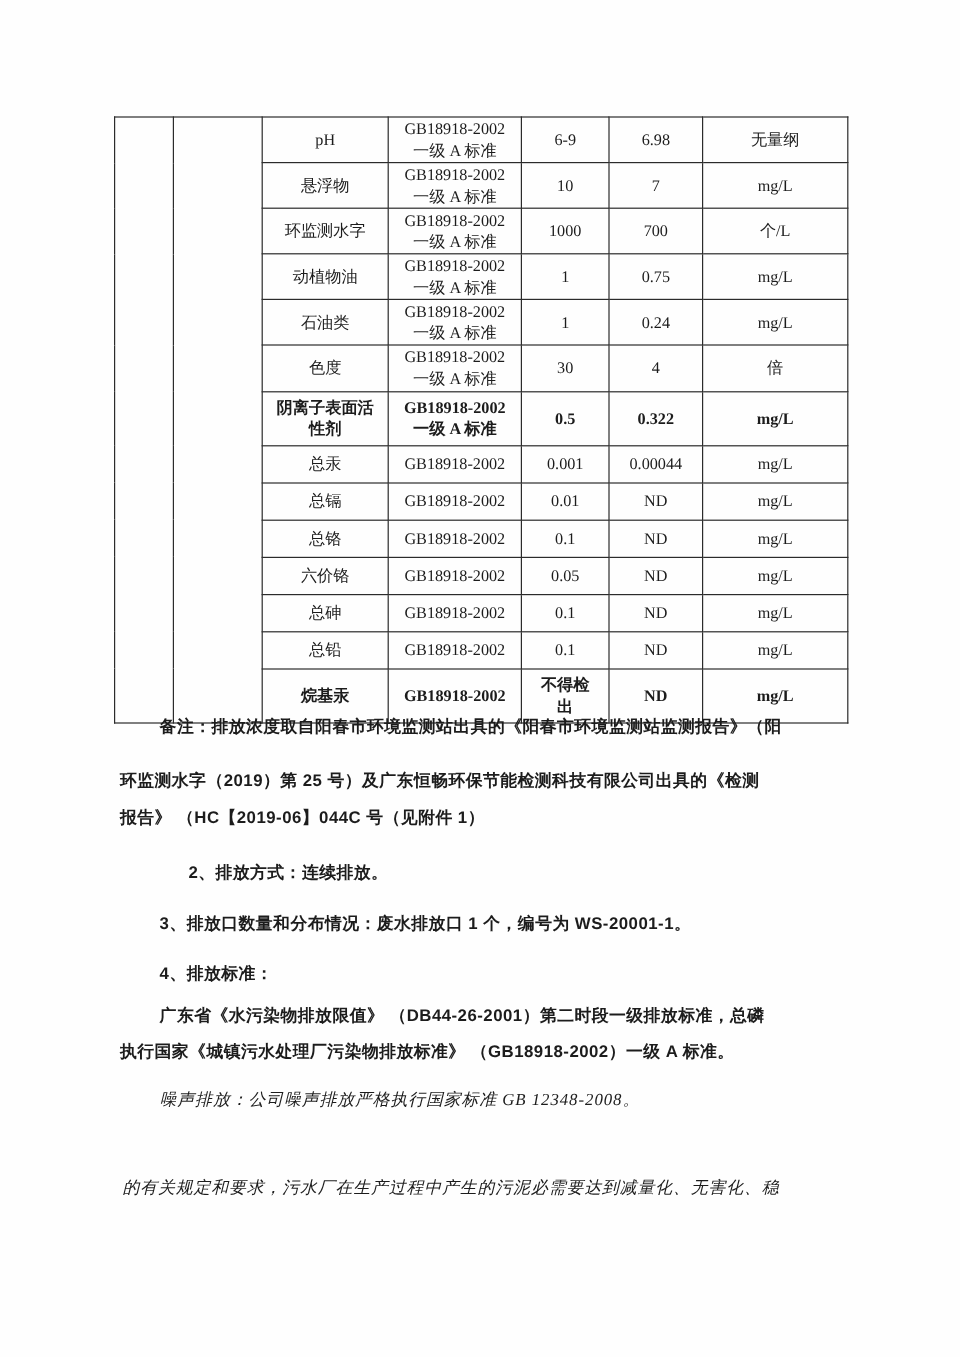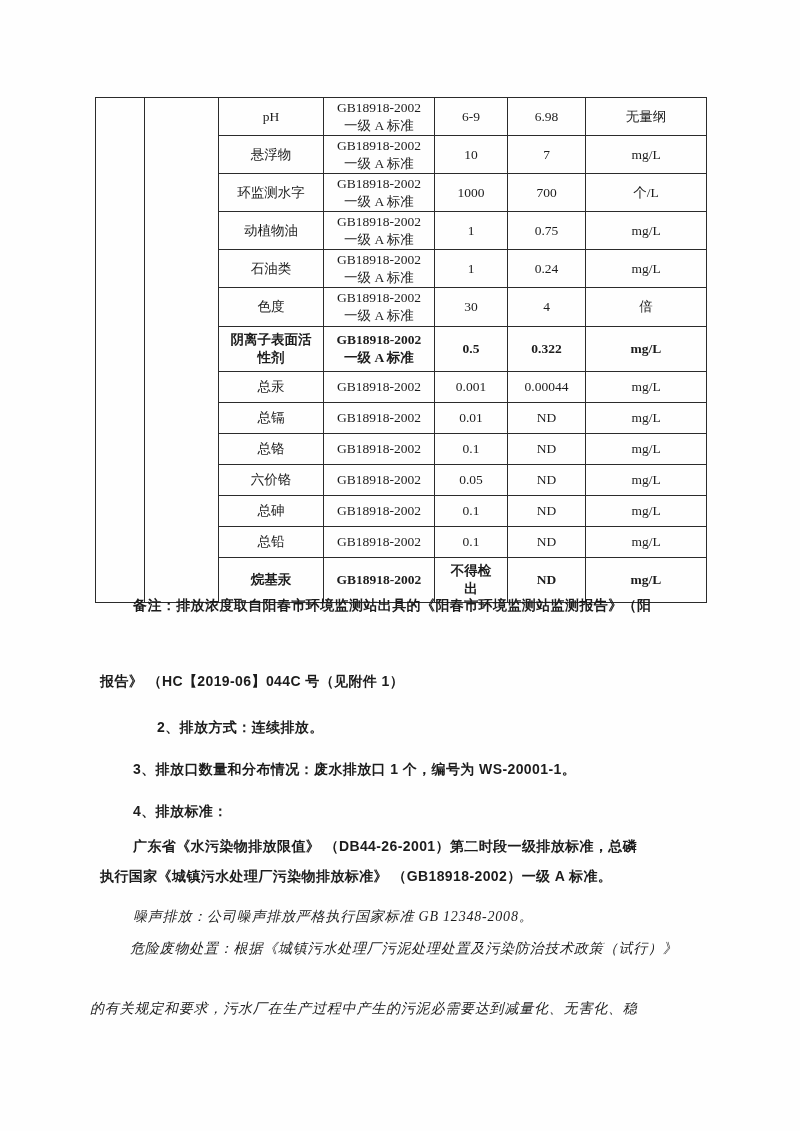--- a/index.html
+++ b/index.html
@@ -173,23 +173,23 @@
         <td>烷基汞</td>
         <td>GB18918-2002</td>
         <td><span class="limit-narrow">不得检出</span></td>
         <td>ND</td>
         <td>mg/L</td>
       </tr>
     </tbody>
   </table>
 
   <div class="note sansbold" style="top:597px; left:133px;">备注：排放浓度取自阳春市环境监测站出具的《阳春市环境监测站监测报告》（阳</div>
+  <div class="note sansbold" style="top:642px; left:100px;">环监测水字（2019）第 25 号）及广东恒畅环保节能检测科技有限公司出具的《检测</div>
   <div class="note sansbold" style="top:673px; left:100px;">报告》 （HC【2019-06】044C 号（见附件 1）</div>
   <div class="note sansbold" style="top:719px; left:133px;margin-left:24px;">2、排放方式：连续排放。</div>
   <div class="note sansbold" style="top:761px; left:133px;">3、排放口数量和分布情况：废水排放口 1 个，编号为 WS-20001-1。</div>
   <div class="note sansbold" style="top:803px; left:133px;">4、排放标准：</div>
   <div class="note sansbold" style="top:838px; left:133px;">广东省《水污染物排放限值》 （DB44-26-2001）第二时段一级排放标准，总磷</div>
   <div class="note sansbold" style="top:868px; left:100px;">执行国家《城镇污水处理厂污染物排放标准》 （GB18918-2002）一级 A 标准。</div>
   <div class="note serifreg" style="top:908px; left:133px;">噪声排放：公司噪声排放严格执行国家标准 GB 12348-2008。</div>
-  <div class="note serifreg" style="top:940px; left:130px;">危险废物处置：根据《城镇污水处理厂污泥处理处置及污染防治技术政策（试行）》</div>
-  <div class="note serifreg" style="top:981px; left:90px;margin-top:19px;">的有关规定和要求，污水厂在生产过程中产生的污泥必需要达到减量化、无害化、稳</div>
+  <div class="note serifreg" style="top:981px; left:102px;">的有关规定和要求，污水厂在生产过程中产生的污泥必需要达到减量化、无害化、稳</div>
 
 </div>
 
 </body></html>

